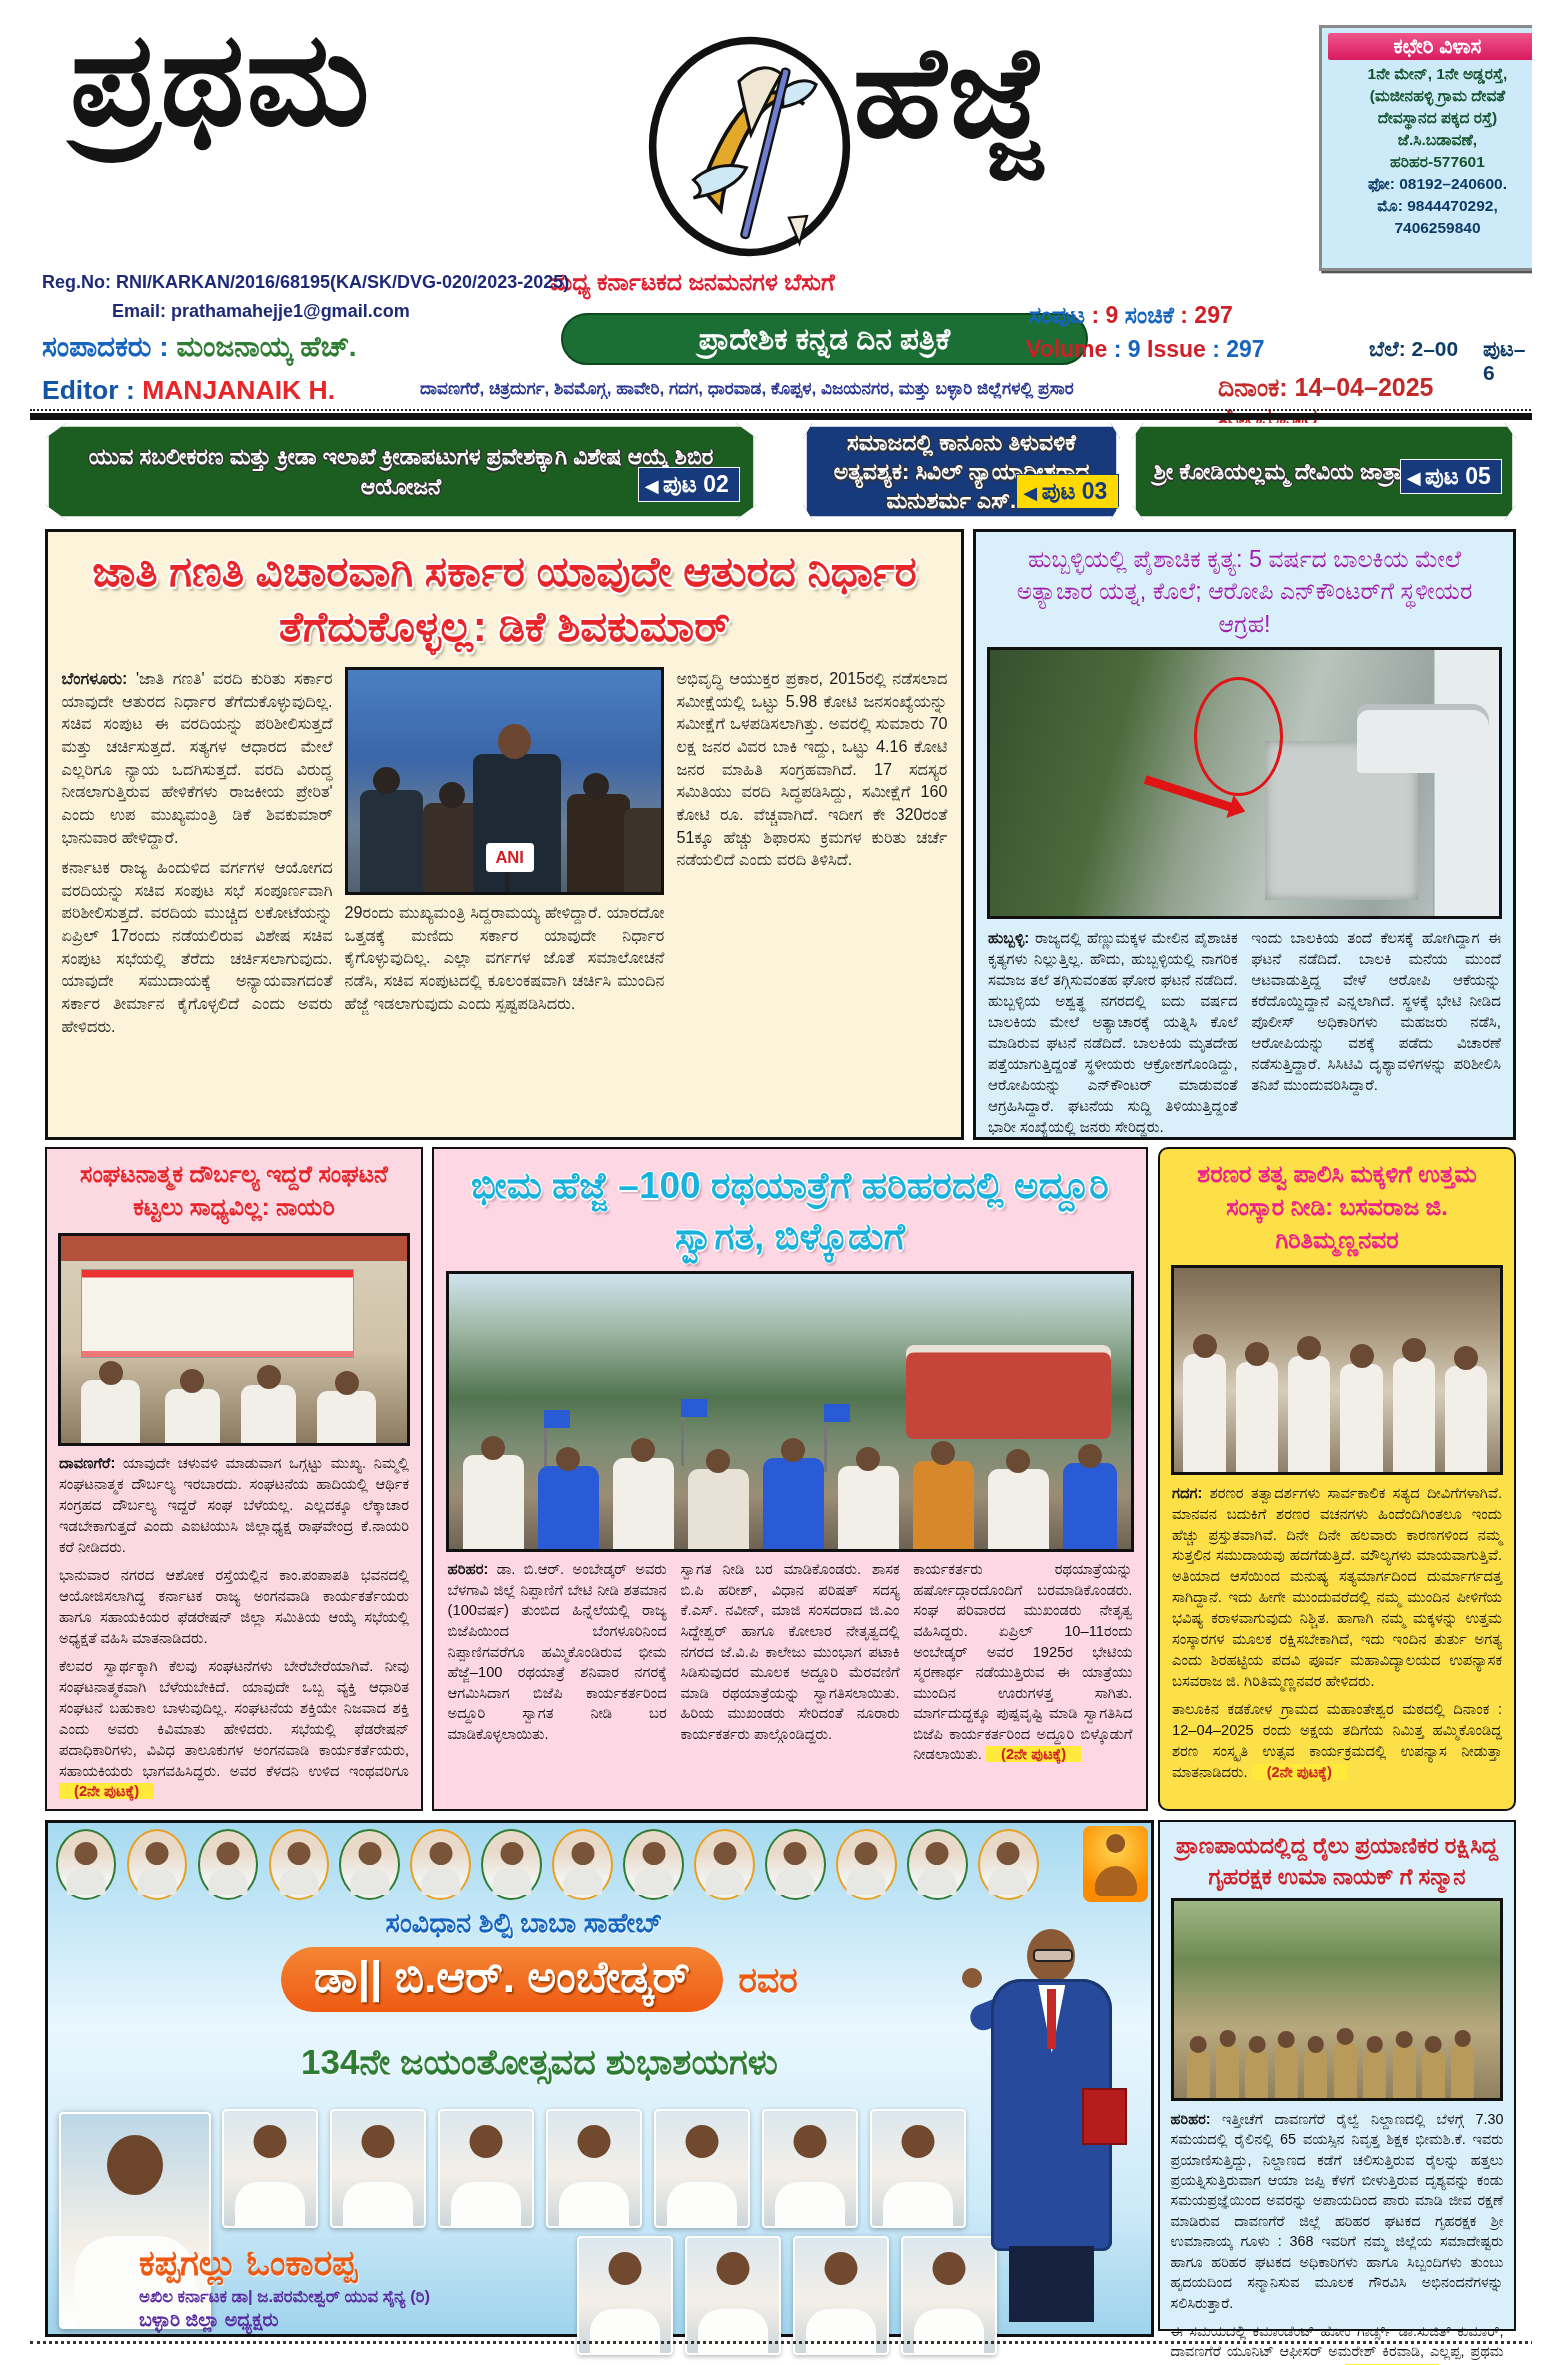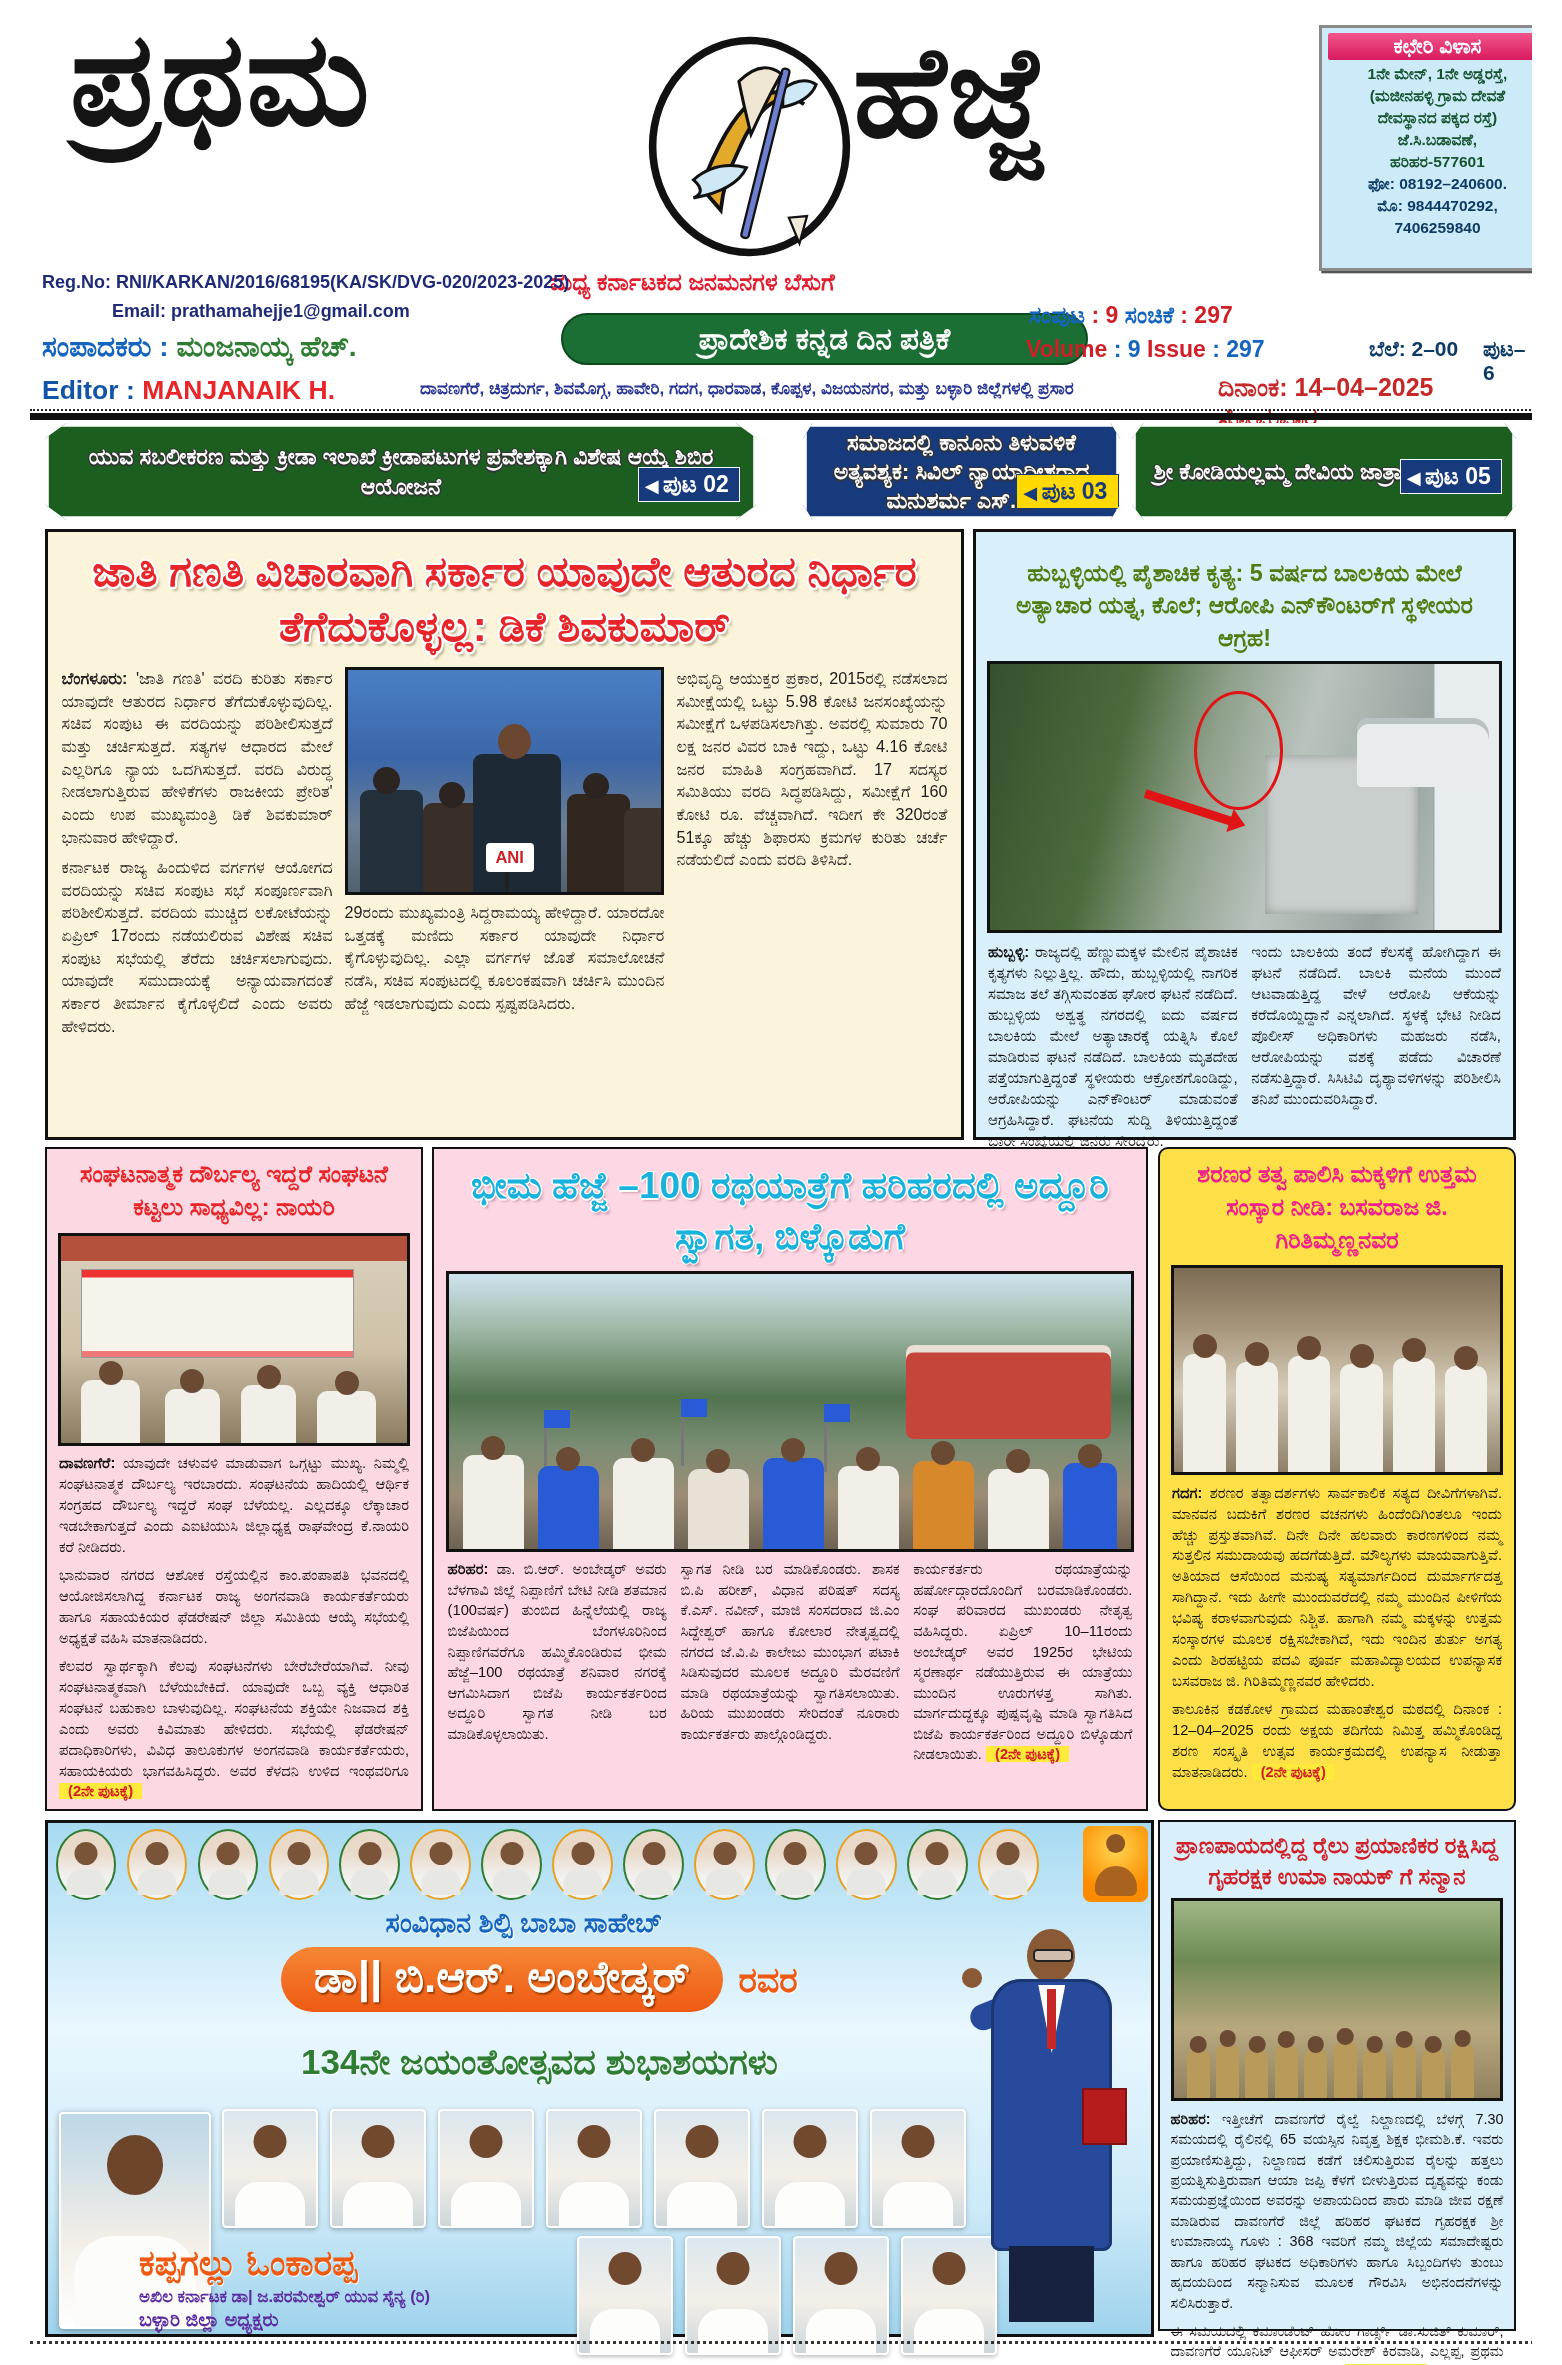--- a/index.html
+++ b/index.html
@@ -70,21 +70,21 @@
   .photo{position:relative;border:3px solid #111;box-sizing:border-box;overflow:hidden;}
 
   .lead-photo{width:100%;height:228px;background:linear-gradient(180deg,#4a7fc4 0%,#3b66a8 40%,#6b7f95 70%,#53616f 100%);margin-bottom:6px;}
   .crowd-head{position:absolute;border-radius:50%;background:#2c2420;}
   .crowd-body{position:absolute;background:#23303c;border-radius:9px 9px 0 0;}
   .mic-box{position:absolute;left:44%;bottom:19.7px;width:48px;height:29px;background:#fff;border-radius:3.8px;
       color:#d01f26;font-weight:900;font-size:16.6px;text-align:center;line-height:29px;}
   .mic-stick{position:absolute;left:50%;bottom:0;width:4.5px;height:21px;background:#222;}
 
   .crime-block{left:973px;top:529px;width:543px;height:611px;background:#d9effa;}
-  .crime-head{color:#4d7c0f;font-weight:700;font-size:23.4px;line-height:1.38;text-align:center;padding:25px 12px 6px;}
+  .crime-head{color:#a21caf;font-weight:400;font-size:23.4px;line-height:1.38;text-align:center;padding:11px 12px 6px;}
   .crime-photo{margin:1.5px 10.6px 7.6px;height:272px;
       background:linear-gradient(105deg,#35502e 0%,#4c6b3c 26%,#8fa08b 42%,#b9c4bd 58%,#9aa5a2 78%,#cfd6d4 100%);}
   .cctv-wall{position:absolute;left:54%;top:34%;width:30%;height:60%;background:#c9cfcc;box-shadow:inset 0 0 10.6px #8c948f;}
   .cctv-car{position:absolute;right:2%;top:20%;width:26%;height:26%;background:#e8ecec;border-radius:12px 16.6px 4.5px 4.5px;box-shadow:inset 0 6px 0 #b9c1c3;}
   .cctv-panel{position:absolute;right:0;top:0;width:13%;height:100%;background:#e7ecef;box-shadow:inset 1.5px 0 0 #9aa;}
   .cctv-circle{position:absolute;left:40%;top:10%;width:83px;height:113px;border:3.8px solid #e01414;border-radius:50%;}
   .cctv-arrow{position:absolute;left:30%;top:52%;width:91px;height:9px;background:#e01414;transform:rotate(18deg);}
   .cctv-arrow:after{content:"";position:absolute;right:-13.6px;top:-7.6px;border-left:16.6px solid #e01414;border-top:12px solid transparent;border-bottom:12px solid transparent;}
   .crime-body{columns:2;column-gap:13.6px;padding:0 12px;font-size:15px;line-height:1.4;text-align:justify;color:#101010;}
 
@@ -153,21 +153,21 @@
   .sponsor-org{color:#5a2ca0;font-weight:bold;font-size:16.6px;margin-top:3px;}
   .sponsor-role{color:#5a2ca0;font-weight:bold;font-size:19px;margin-top:1.5px;}
 
   .rail-block{left:1158px;top:1820px;width:358px;height:511px;background:#d9effa;border-width:2.3px;}
   .rail-head{color:#d01f26;font-weight:900;font-size:22px;text-align:center;line-height:1.42;padding:7.6px 7.6px 4.5px;}
   .rail-photo{margin:1.5px 10.6px 7.6px;height:203px;background:linear-gradient(180deg,#9fb785 0%,#6f8a54 30%,#b9a87e 65%,#8f815f 100%);}
   .guard{position:absolute;bottom:0;width:23px;height:48px;background:#b89a5a;border-radius:7.6px 7.6px 0 0;}
   .guard:before{content:"";position:absolute;left:50%;top:-13.6px;transform:translateX(-50%);width:16.6px;height:16.6px;border-radius:50%;background:#6b4a33;}
   .rail-body{padding:0 10.6px;font-size:14.4px;line-height:1.42;text-align:justify;color:#101010;}
 
-  .cont{background:#ffe93a;color:#d01f26;font-weight:bold;padding:0 9px;white-space:nowrap;}
+  .cont{background:#ffe93a;color:#d01f26;font-weight:bold;padding:0 15px;white-space:nowrap;}
   .bottom-rule{left:30px;top:2341px;width:1504px;border-top:3px dotted #333;}
 </style>
 </head>
 <body>
 
 <div class="page">
 
   <div class="abs yellow-strip"></div>
 
   <div class="abs mast-title title-left">ಪ್ರಥಮ</div>

